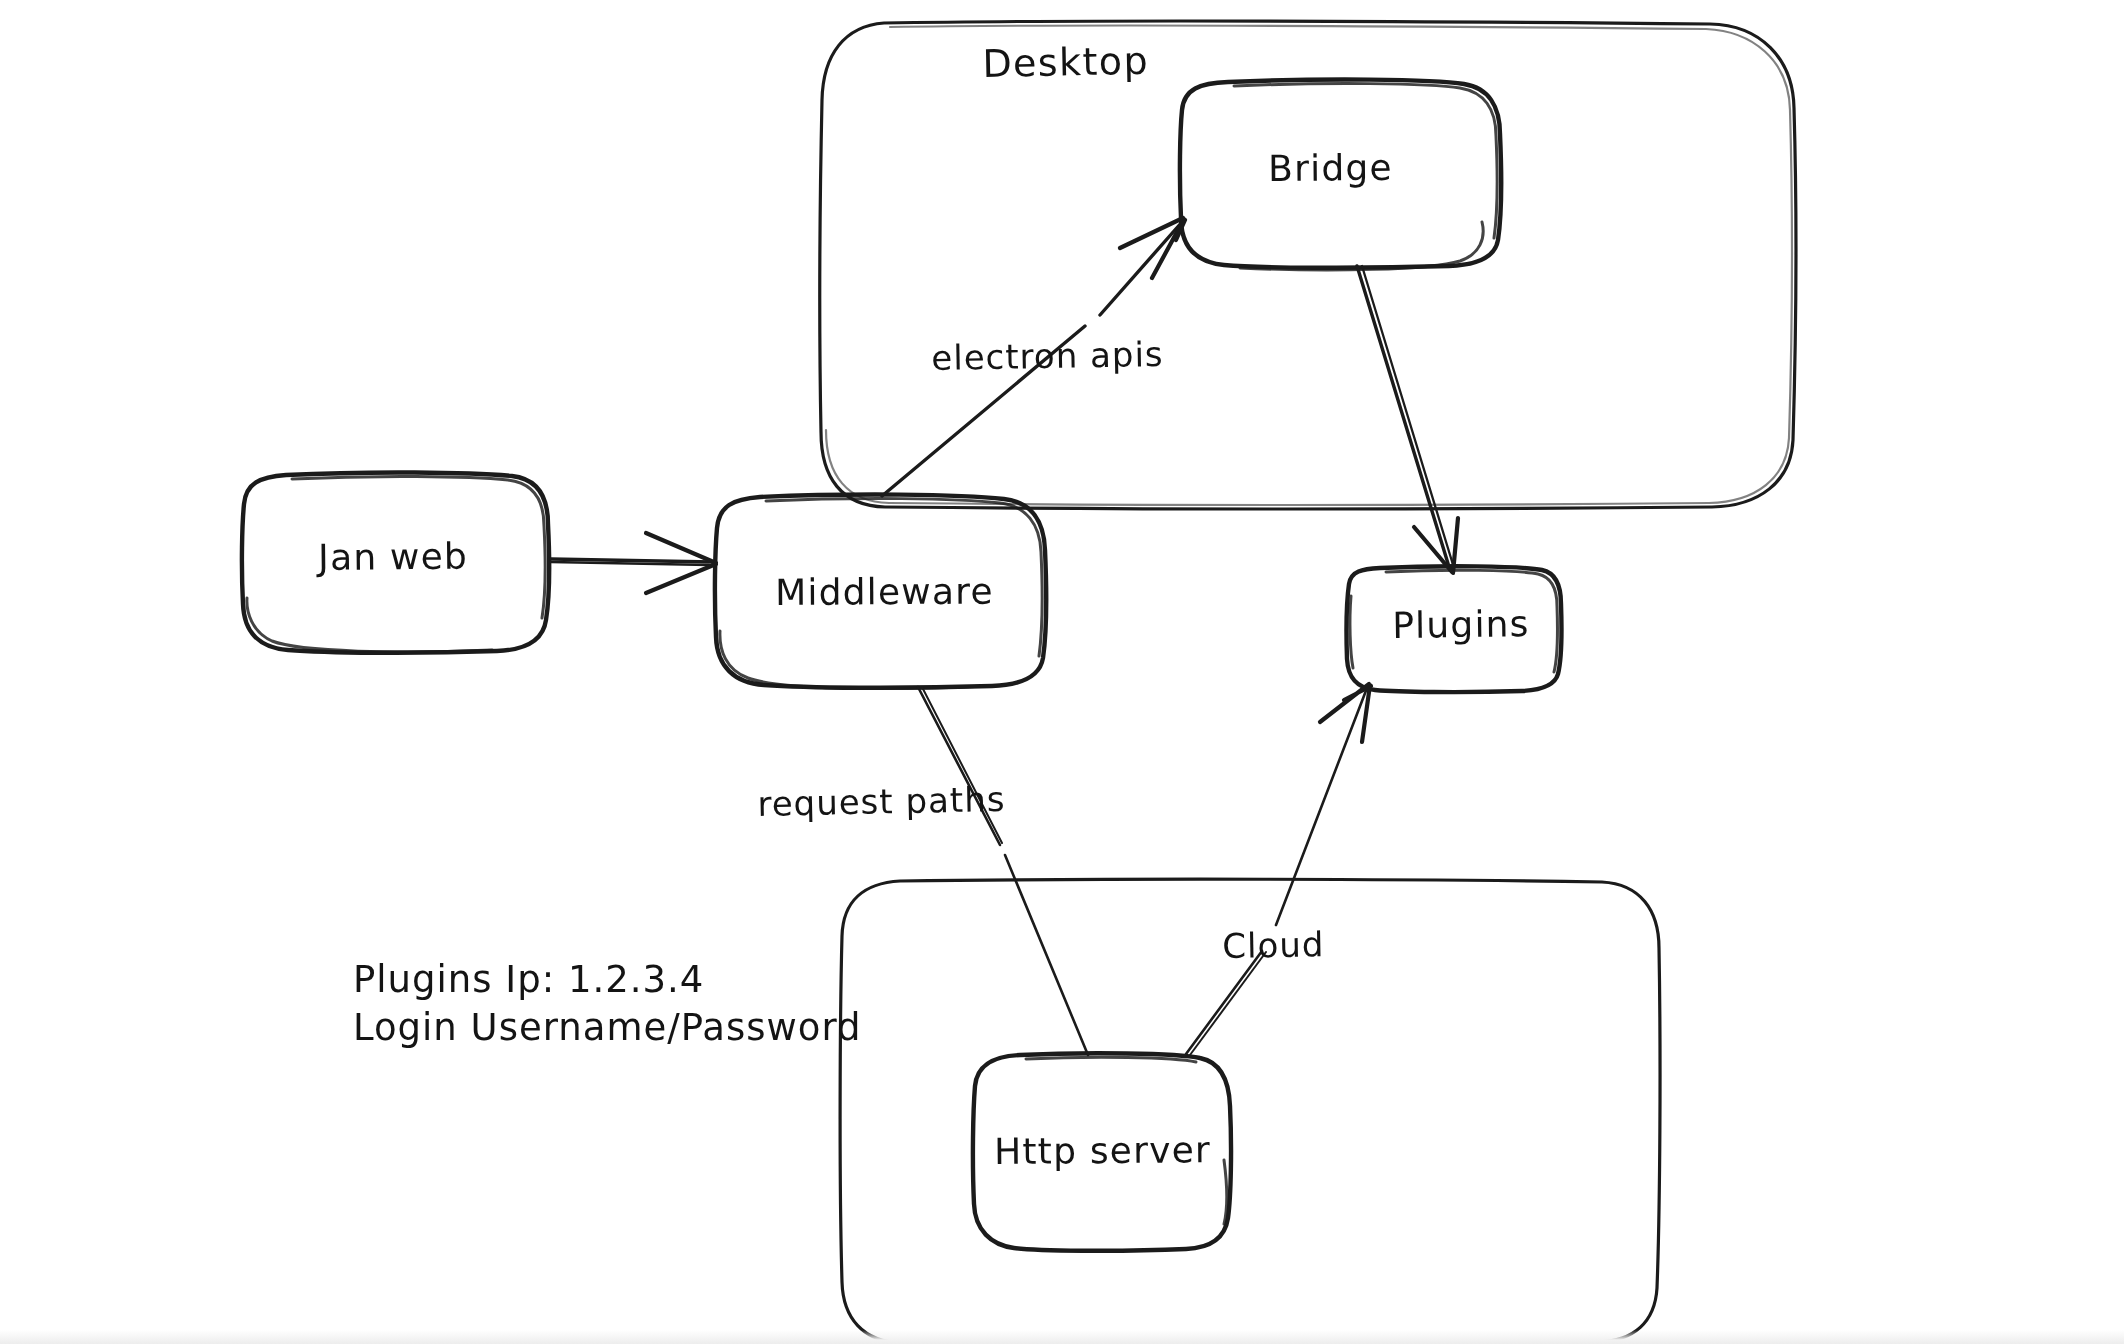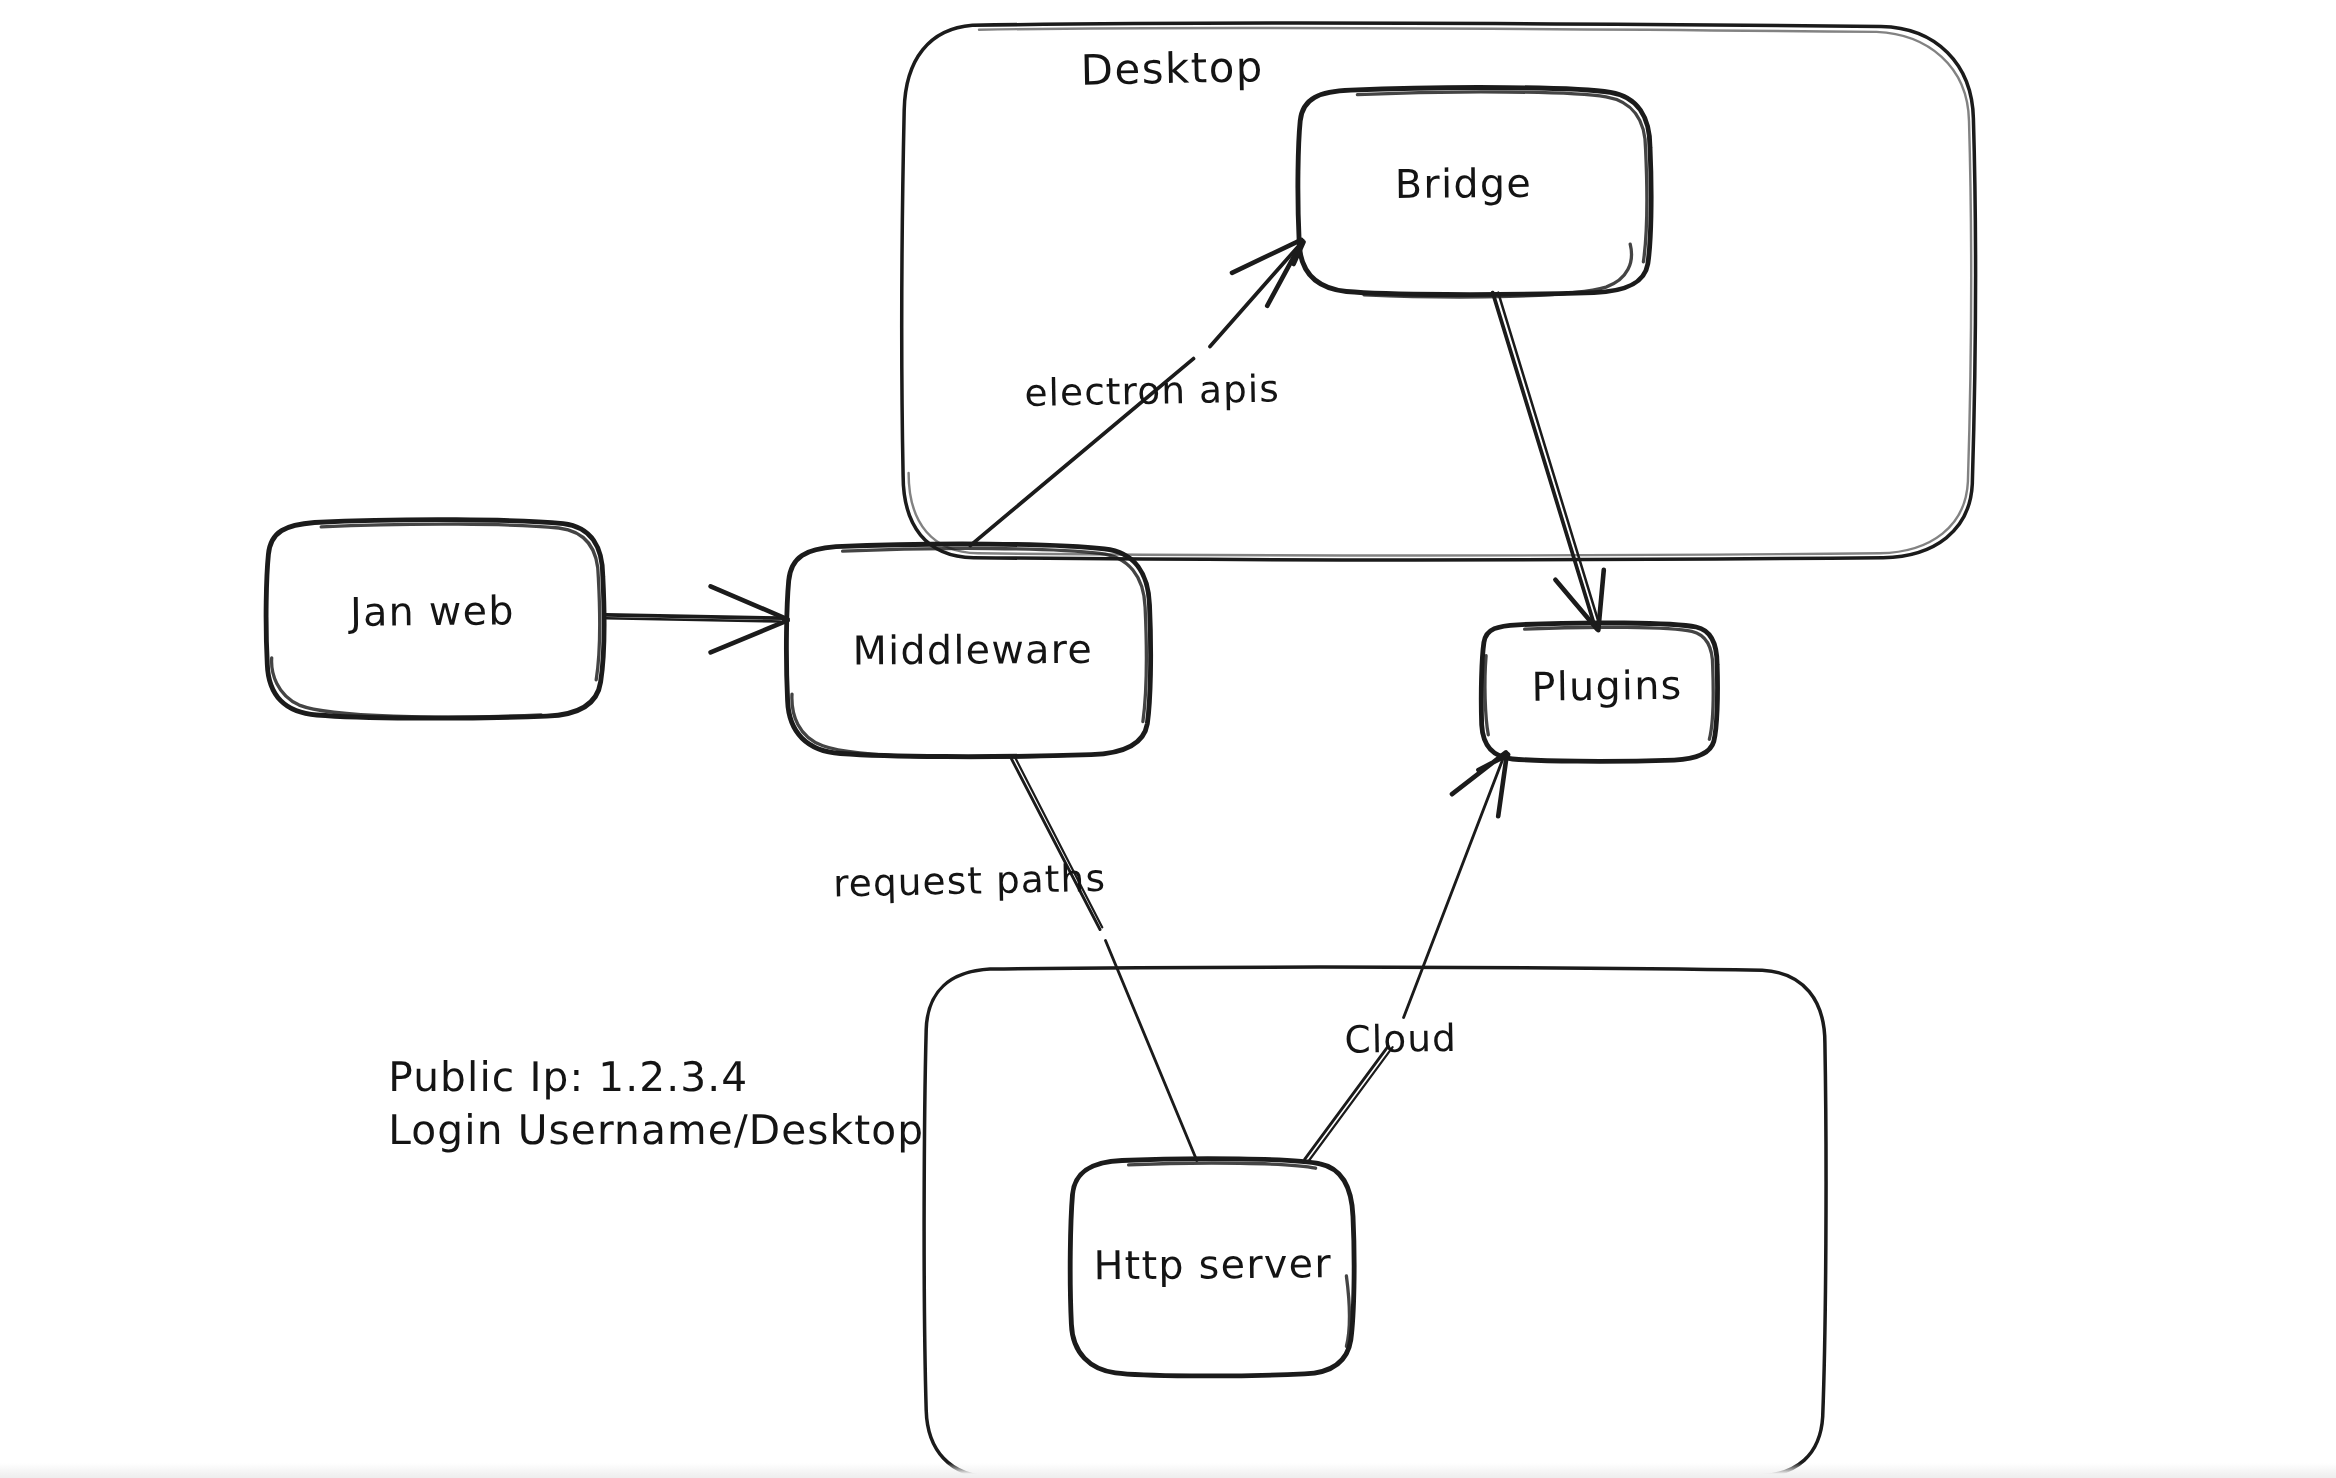--- a/index.html
+++ b/index.html
@@ -233,18 +233,18 @@
 
   <div class="sk-text t-node" style="left:994px; top:1131px; transform: rotate(-0.5deg);">Http server</div>
 
   <div class="sk-text t-edge" style="left:931px; top:338px; transform: rotate(-1.0deg);">electron apis</div>
 
   <div class="sk-text t-edge" style="left:757px; top:784px; transform: rotate(-1.2deg);">request paths</div>
 
   <div class="sk-text t-edge" style="left:1222px; top:926px; transform: rotate(-1.0deg);">Cloud</div>
 
   <div class="sk-text t-note" style="left:353px; top:956px;">
-    <span>Public Ip: 1.2.3.4</span>
-    <span>Login Username/Desktop</span>
+    <span>Plugins Ip: 1.2.3.4</span>
+    <span>Login Username/Password</span>
   </div>
 
   <div id="page-bottom-edge"></div>
 </div>
 
 </body></html>

